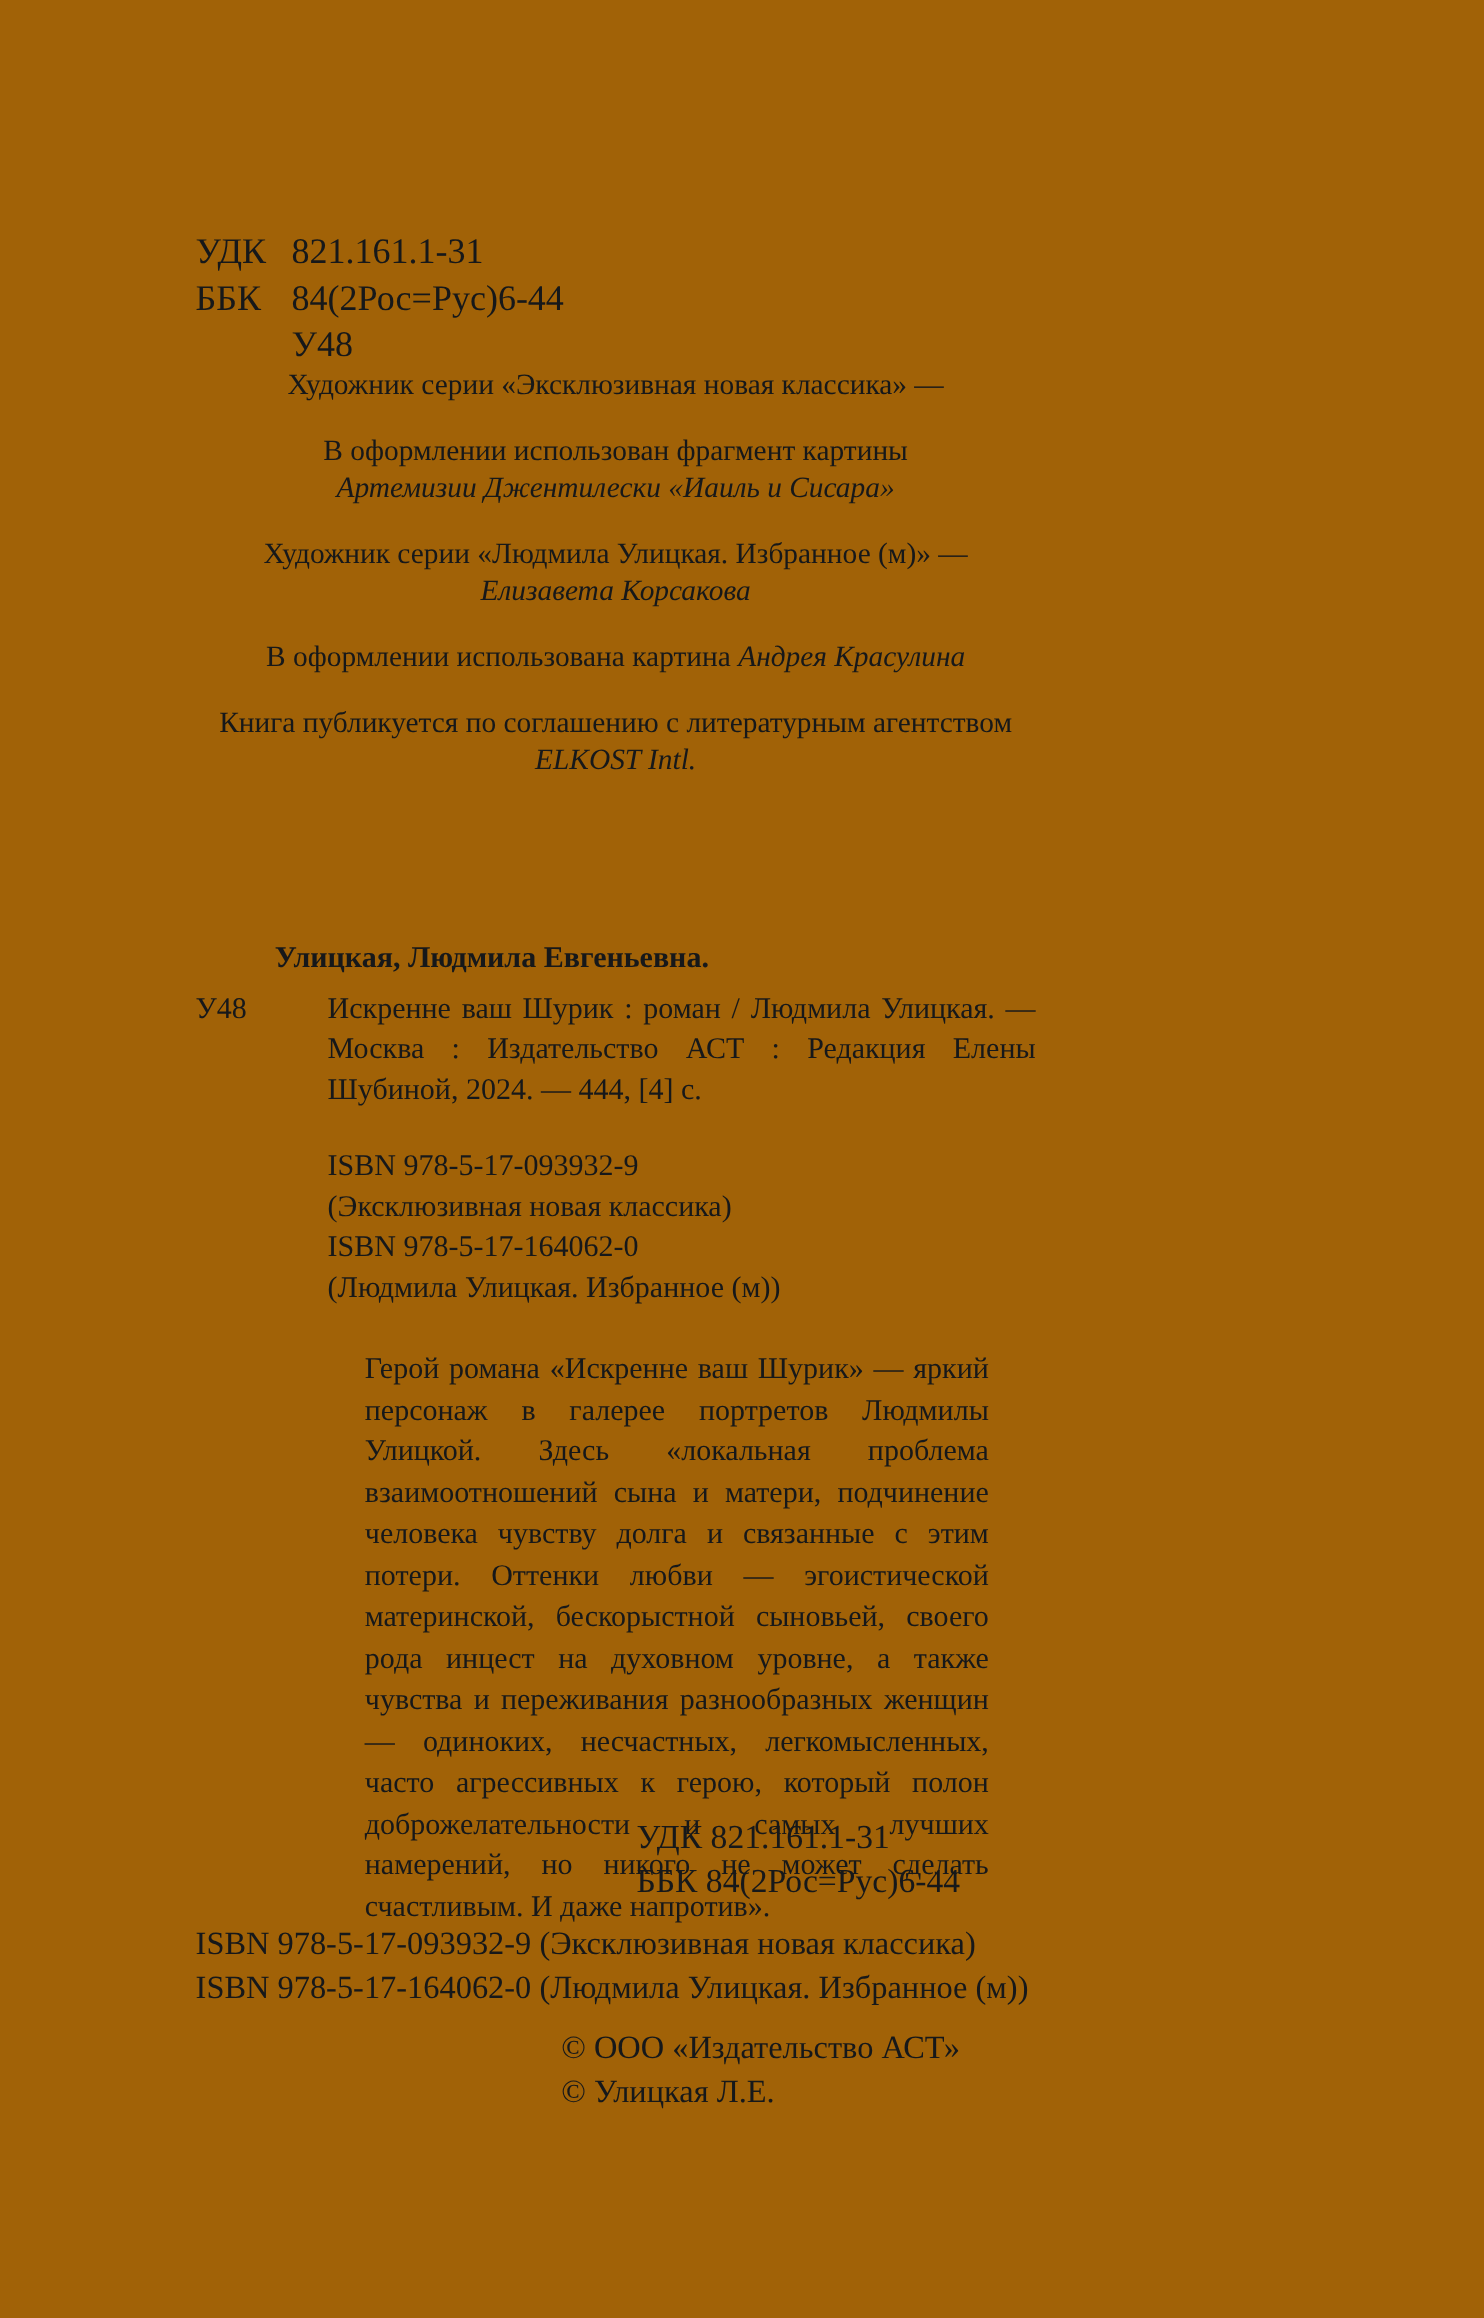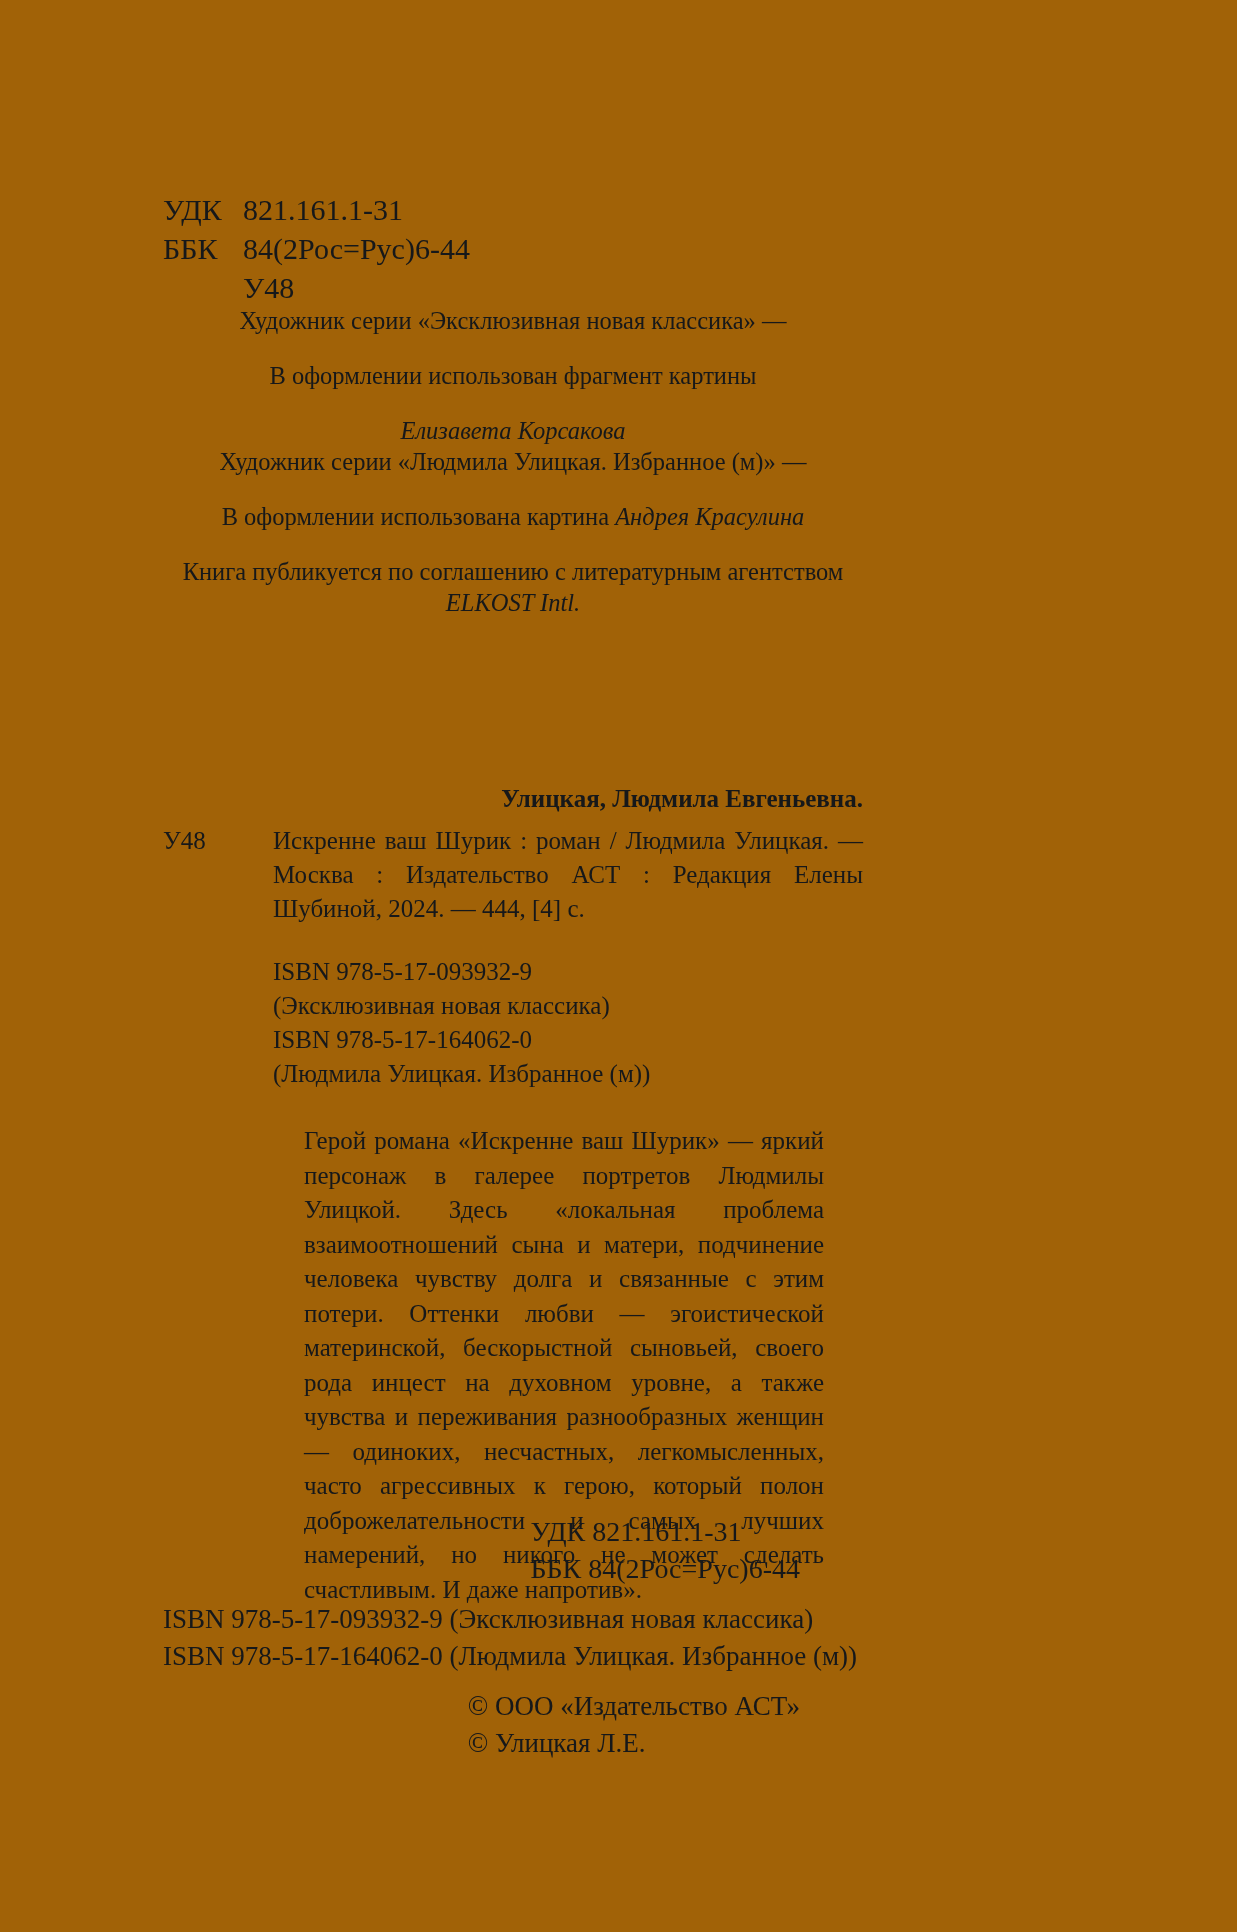--- a/index.html
+++ b/index.html
@@ -65,23 +65,23 @@
   .biblio {
     position: absolute;
     left: 163px;
     top: 782px;
     width: 700px;
     font-size: 25px;
     line-height: 34px;
   }
   .biblio-author {
     font-weight: bold;
+    margin-left: 66px;
     display: block;
     margin-bottom: 8px;
-    text-align: right;
   }
   .biblio-body {
     position: relative;
     padding-left: 110px;
     text-align: justify;
     text-align-last: left;
     hyphens: none;
   }
   .biblio-sigil {
     position: absolute;
@@ -162,25 +162,26 @@
   </div>
 
   <div class="credits">
 
     <div class="credit-group">
       <span class="credit-line">Художник серии «Эксклюзивная новая классика» —</span>
     </div>
 
     <div class="credit-group">
       <span class="credit-line">В оформлении использован фрагмент картины</span>
-    </div>
-
-    <div class="credit-group">
+      <span class="credit-line it">Артемизии Джентилески «Иаиль и Сисара»</span>
+    </div>
+
+    <div class="credit-group">
+      <span class="credit-line">Художник серии «Людмила Улицкая. Избранное (м)» —</span>
       <span class="credit-line it">Елизавета Корсакова</span>
-      <span class="credit-line">Художник серии «Людмила Улицкая. Избранное (м)» —</span>
     </div>
 
     <div class="credit-group">
       <span class="credit-line"><span>В оформлении использована картина </span><span class="it">Андрея Красулина</span></span>
     </div>
 
     <div class="credit-group">
       <span class="credit-line">Книга публикуется по соглашению с литературным агентством</span>
       <span class="credit-line it">ELKOST Intl.</span>
     </div>

